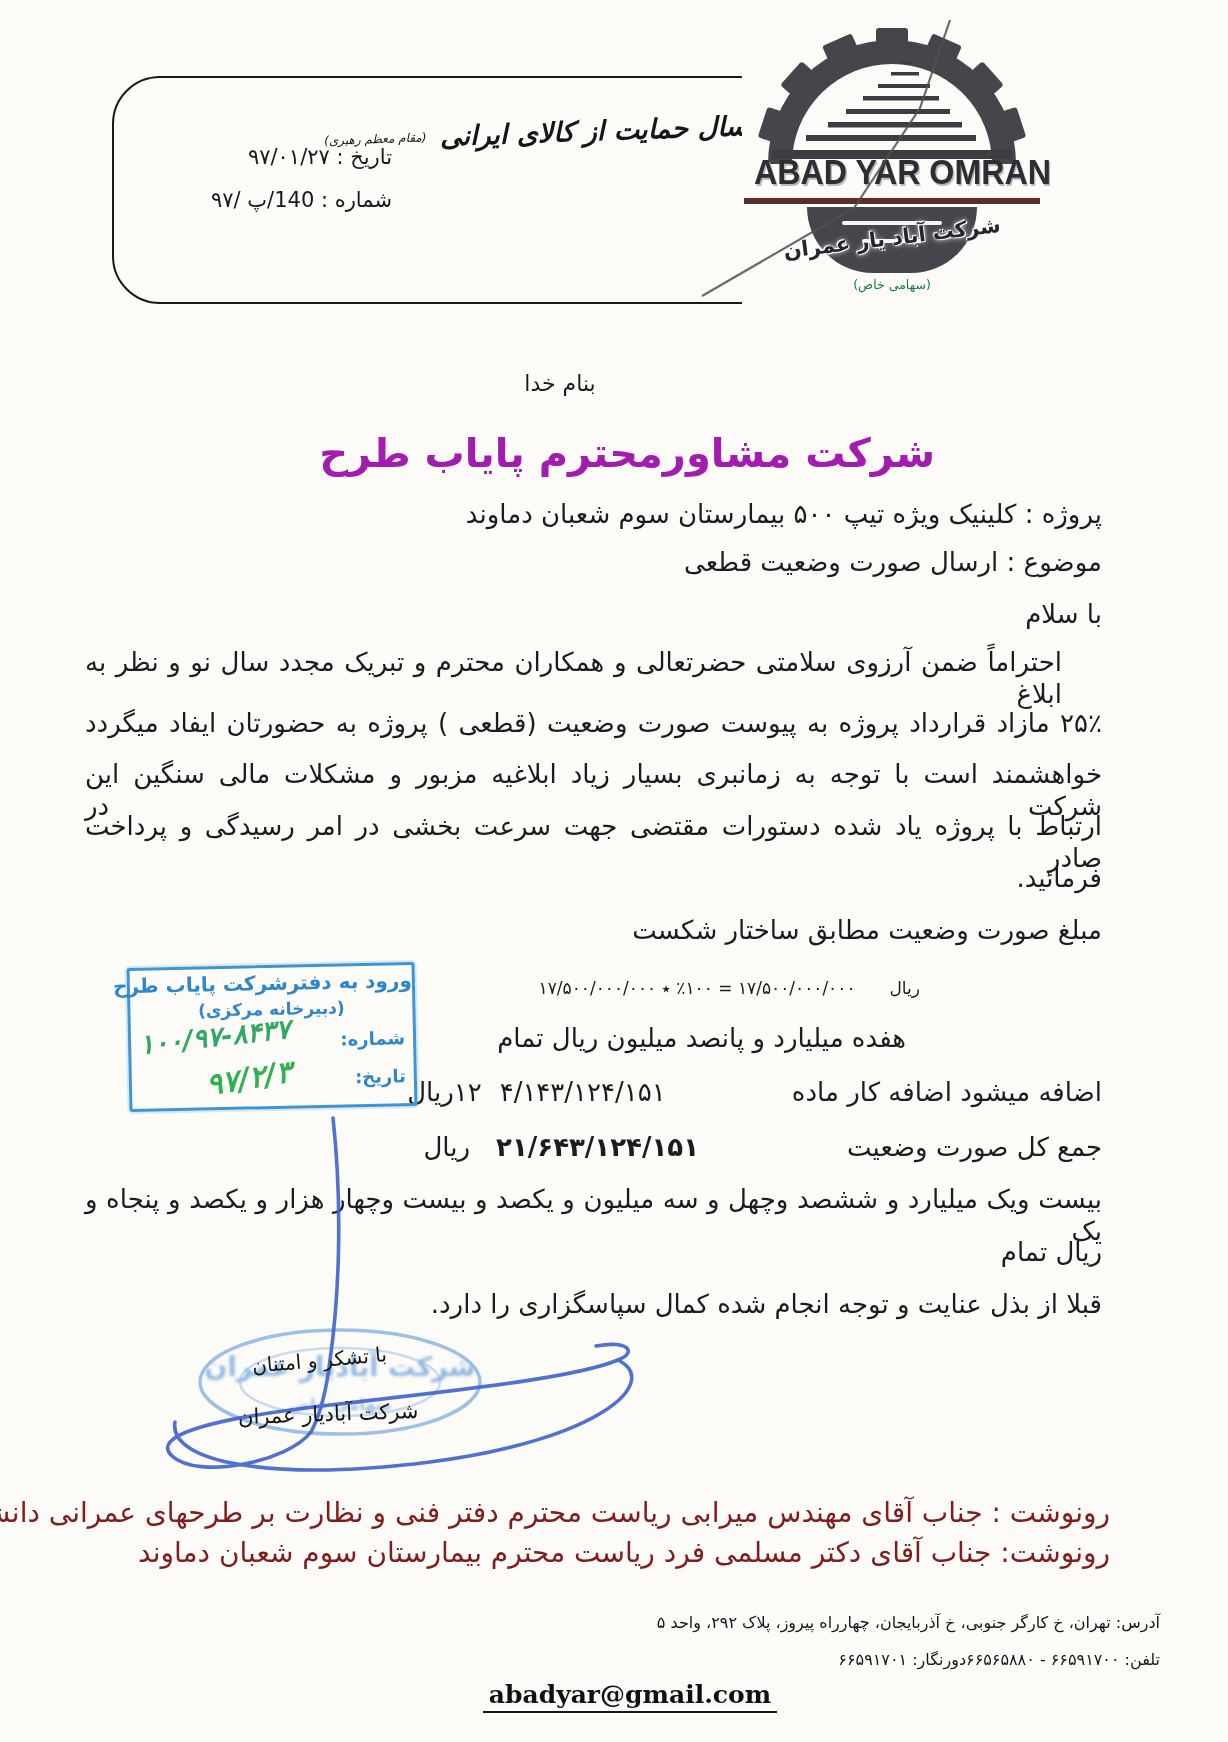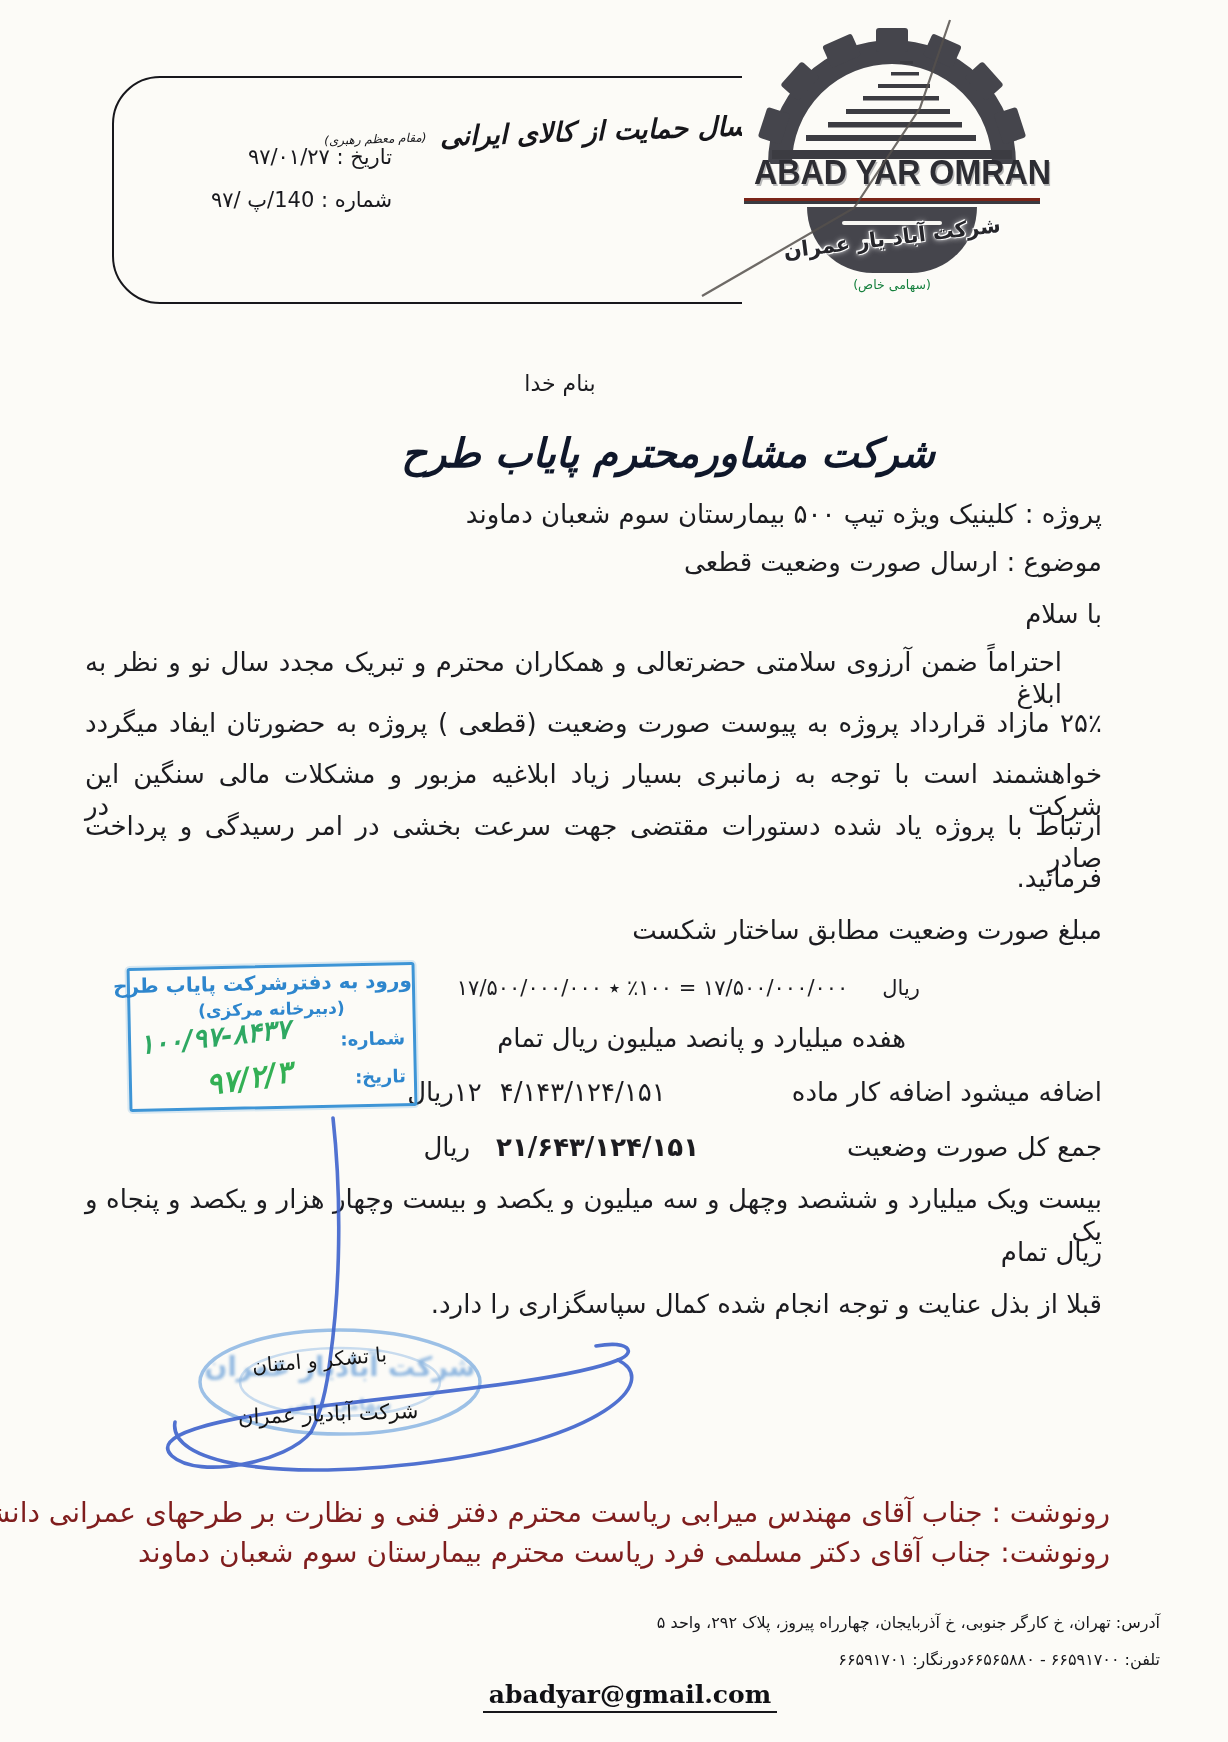--- a/index.html
+++ b/index.html
@@ -38,21 +38,21 @@
   .logo-dome span{position:absolute; background:#f7f6f2; height:4px; border-radius:2px;}
   .logo-fa{
     position:absolute; top:212px; width:100%; text-align:center; direction:rtl;
     font-size:21px; font-weight:bold; color:#26262b; transform:rotate(-7deg);
     text-shadow:0 0 3px #fff, 1px 1px 0 #fff, -1px -1px 0 #fff, 0 0 6px #fff;
   }
   .logo-type{position:absolute; top:263px; width:100%; text-align:center; font-size:12.5px; color:#15803d; direction:rtl;}
   
   .line{font-size:26px; line-height:32px; white-space:nowrap; color:#1c1c20;}
   .just{white-space:normal; text-align:justify; text-align-last:justify;}
-  .title-line{font-size:40px; font-weight:bold; white-space:nowrap; color:#0f172a;font-style:italic;}
+  .title-line{font-size:40px; font-weight:bold; white-space:nowrap; color:#a21caf;}
   .bname{font-size:22px;}
   .num-line .val{margin-right:118px; margin-left:18px;}
   .num-line.total .val{margin-right:148px; margin-left:26px;font-weight:bold;}
   .formula .expr{margin-right:34px;}
   
   .entry-stamp{
     left:128px; top:965px; width:282px; height:138px;
     border:3px solid #3e95d6; border-radius:3px; transform:rotate(-1.2deg);
     box-shadow:0 0 0 2px rgba(62,149,214,.18); color:#2e86cd; direction:rtl;
   }
@@ -138,21 +138,21 @@
   <div class="abs line fa" style="right:126px; top:598px;">با سلام</div>
 
   <div class="abs line fa just" style="right:166px; left:85px; top:646px;">احتراماً ضمن آرزوی سلامتی حضرتعالی و همکاران محترم و تبریک مجدد سال نو و نظر به ابلاغ</div>
   <div class="abs line fa just" style="right:126px; left:85px; top:707px;">۲۵٪ مازاد قرارداد پروژه به پیوست صورت وضعیت (قطعی ) پروژه به حضورتان ایفاد میگردد</div>
   <div class="abs line fa just" style="right:126px; left:85px; top:758px;">خواهشمند است با توجه به زمانبری بسیار زیاد ابلاغیه مزبور و مشکلات مالی سنگین این شرکت در</div>
   <div class="abs line fa just" style="right:126px; left:85px; top:810px;">ارتباط با پروژه یاد شده دستورات مقتضی جهت سرعت بخشی در امر رسیدگی و پرداخت صادر</div>
   <div class="abs line fa" style="right:126px; top:862px;">فرمائید.</div>
 
   <div class="abs line fa" style="right:126px; top:914px;">مبلغ صورت وضعیت مطابق ساختار شکست</div>
 
-  <div class="abs line fa formula" style="right:308px; top:972px; font-size:21px;">
+  <div class="abs line fa formula" style="right:308px; top:972px; font-size:17px;">
     <span>ریال</span><span class="expr">۱۷/۵۰۰/۰۰۰/۰۰۰ = ۱۰۰٪ ٭ ۱۷/۵۰۰/۰۰۰/۰۰۰</span>
   </div>
 
   <div class="abs line fa" style="right:322px; top:1022px;">هفده میلیارد و پانصد میلیون ریال تمام</div>
 
   <div class="abs line fa num-line" style="right:126px; top:1076px;">
     <span>اضافه میشود اضافه کار ماده ۱۲</span><span class="val">۴/۱۴۳/۱۲۴/۱۵۱</span><span>ریال</span>
   </div>
 
   <div class="abs line fa num-line total" style="right:126px; top:1131px;">

